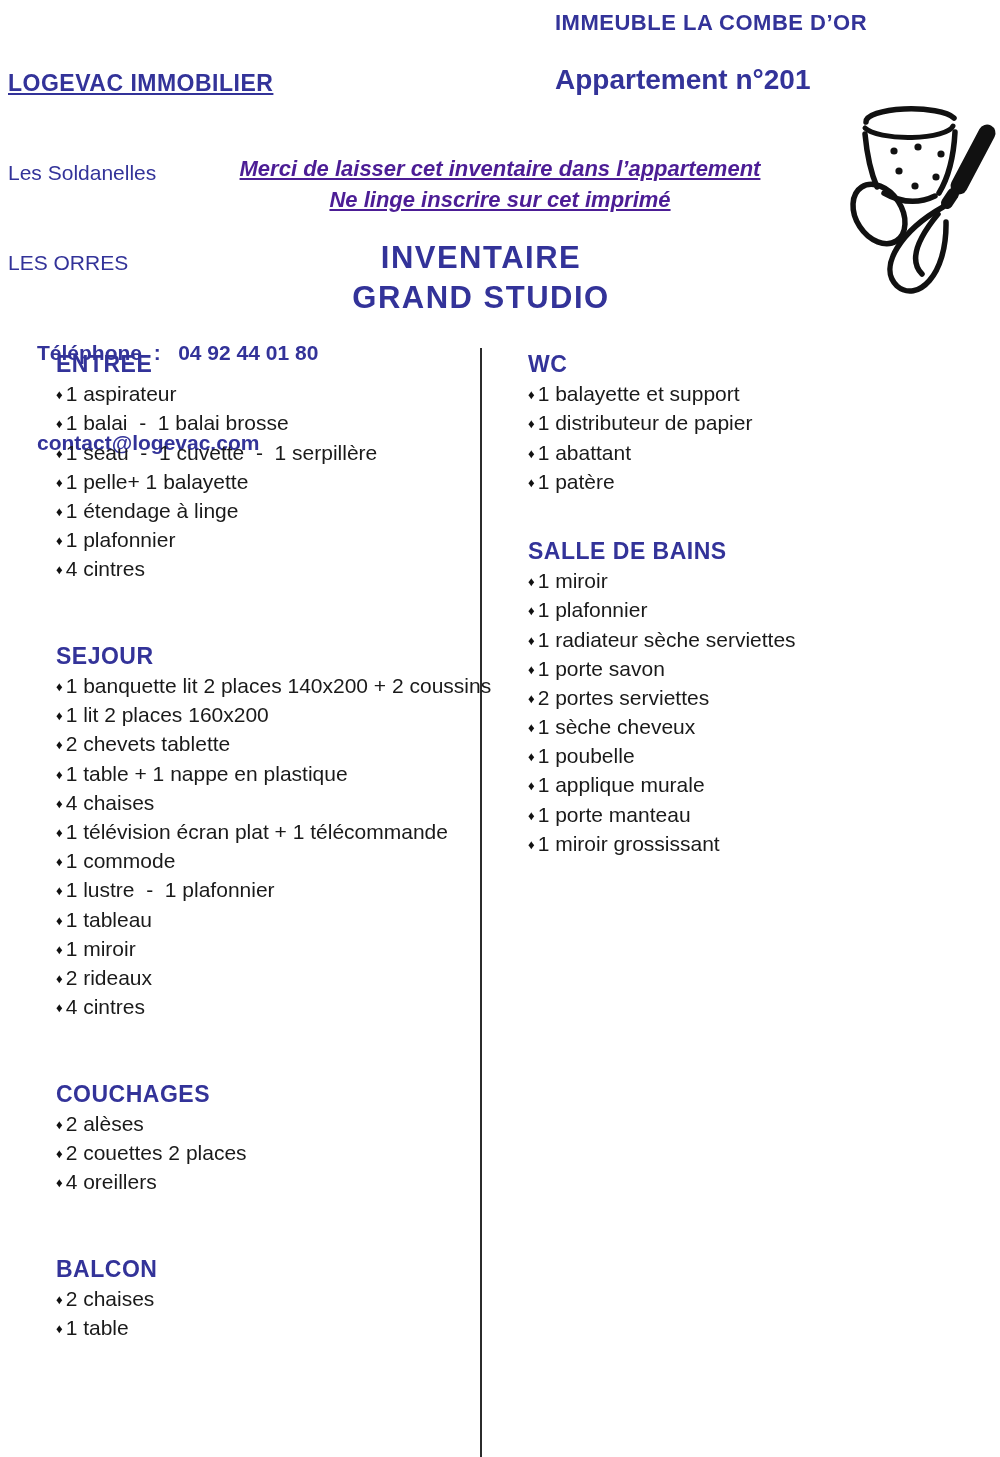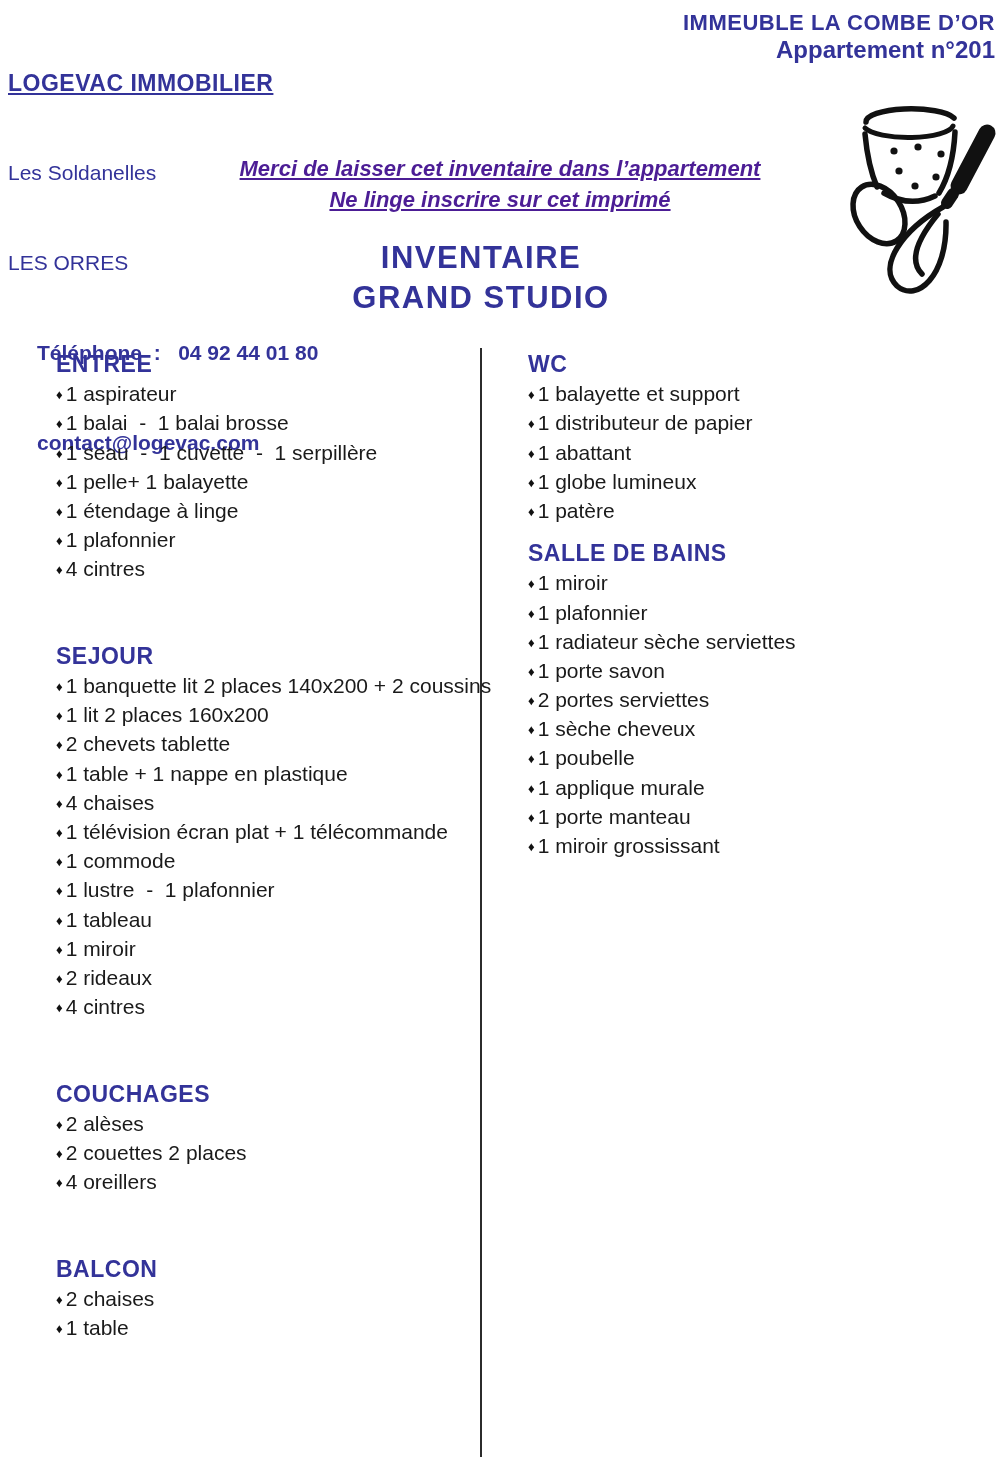--- a/index.html
+++ b/index.html
@@ -21,24 +21,24 @@
   .agency-name {
     font-size: 23px; font-weight: bold;
     text-decoration: underline;
     letter-spacing: 0.5px;
   }
   .bold { font-weight: bold; margin-left: 29px; }
 
   
   .building-block {
     position: absolute; left: 555px; top: 10px; width: 440px;
-    text-align: right; color: #333399; font-weight: bold;
+    text-align: left; color: #333399; font-weight: bold;
   }
   .building-name { font-size: 22px; letter-spacing: 0.5px; }
-  .apartment { font-size: 24px; }
+  .apartment { margin-top: 28px; font-size: 28px; }
 
   
   .notice {
     position: absolute; left: 0; top: 153px; width: 962px;
     text-align: center;
     color: #4c1d95;
     font-size: 22px; font-style: italic; font-weight: bold;
     line-height: 31px;
     padding-left: 19px;
   }
@@ -64,21 +64,21 @@
     width: 2px; height: 1109px;
     background: #2b2b2b;
   }
 
   
   .col { position: absolute; top: 350px; font-size: 21px; line-height: 29.2px; }
   .col-left  { left: 8px;   width: 470px; }
   .col-right { left: 528px; width: 465px; }
 
   .col-left  .section { margin-bottom: 58.4px; margin-left: 48px; }
-  .col-right .section { margin-bottom: 14px; }
+  .col-right .section { margin-bottom: 41px; }
   .section:last-child { margin-bottom: 0; }
 
   .section-heading {
     color: #333399; font-weight: bold; font-size: 23px;
     letter-spacing: 0.5px; height: 29.2px;
   }
   .item { white-space: pre; height: 29.2px; }
   .bullet {
     font-size: 13px; margin-right: 3px;
     position: relative; top: -2px;
@@ -181,21 +181,20 @@
       <div class="item"><span class="bullet">♦</span><span>2 chaises</span></div>
       <div class="item"><span class="bullet">♦</span><span>1 table</span></div>
     </div>
   </div>
 <div class="col col-right" id="col-right">
     <div class="section">
       <div class="section-heading">WC</div>
       <div class="item"><span class="bullet">♦</span><span>1 balayette et support</span></div>
       <div class="item"><span class="bullet">♦</span><span>1 distributeur de papier</span></div>
       <div class="item"><span class="bullet">♦</span><span>1 abattant</span></div>
-      <div class="item"><span class="bullet">♦</span><span>1 globe lumineux</span></div>
       <div class="item"><span class="bullet">♦</span><span>1 patère</span></div>
     </div>
     <div class="section">
       <div class="section-heading">SALLE DE BAINS</div>
       <div class="item"><span class="bullet">♦</span><span>1 miroir</span></div>
       <div class="item"><span class="bullet">♦</span><span>1 plafonnier</span></div>
       <div class="item"><span class="bullet">♦</span><span>1 radiateur sèche serviettes</span></div>
       <div class="item"><span class="bullet">♦</span><span>1 porte savon</span></div>
       <div class="item"><span class="bullet">♦</span><span>2 portes serviettes</span></div>
       <div class="item"><span class="bullet">♦</span><span>1 sèche cheveux</span></div>

